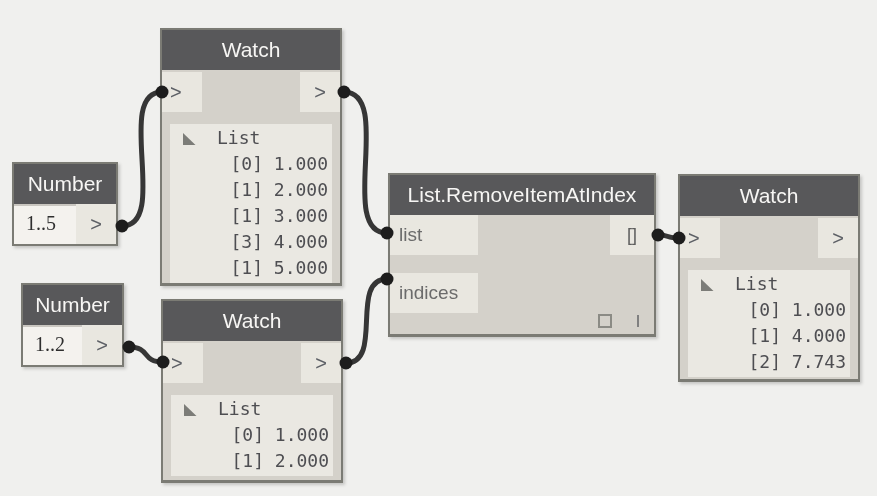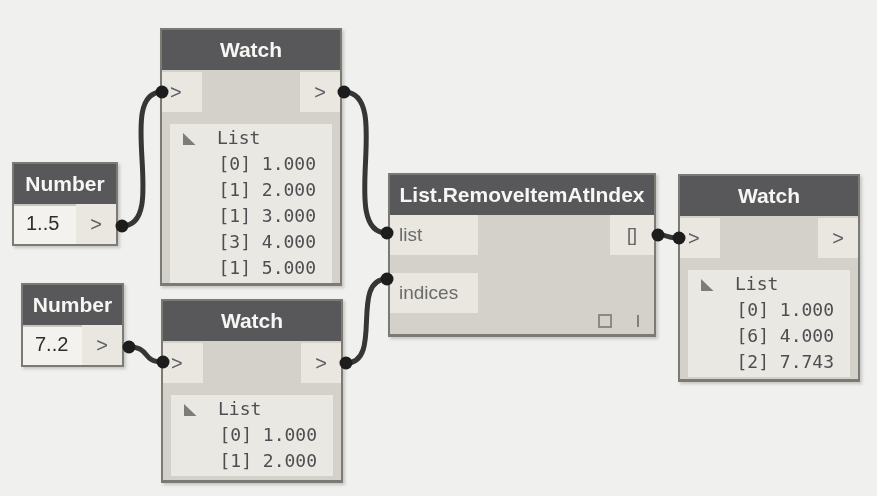--- a/index.html
+++ b/index.html
@@ -8,42 +8,42 @@
     position:relative;width:877px;height:496px;background:#f0f0ee;overflow:hidden;
   }
   .node{
     position:absolute;background:#d4d1ca;
     border:2px solid #7b7b74;border-bottom-width:3px;
     box-shadow:2px 2px 3px rgba(0,0,0,.18);
     box-sizing:border-box;z-index:1;
   }
   .hdr{
     height:40px;line-height:40px;background:#58585a;color:#f7f6f4;
-    font-size:21px;font-weight:bold;text-align:center;
+    font-size:21px;font-weight:normal;text-align:center;
     white-space:nowrap;overflow:hidden;
   }
   
   .ports{display:flex;margin-top:2px;height:40px;}
   .port{background:#e9e7e0;width:40px;height:40px;line-height:40px;
     color:#5d6066;font-size:20px;box-sizing:border-box;}
   .port.in{padding-left:8px;}
   .port.out{text-align:center;}
   .port-spacer{flex:1;}
   .wcontent{
     margin:12px 8px 0 8px;background:#eae8e2;
     font-family:"DejaVu Sans Mono",monospace;font-size:18px;color:#4e4e52;
     line-height:26px;padding:1px 0 2px 0;
   }
   .troot{position:relative;padding-left:47px;}
   .expander{position:absolute;left:13px;top:8px;}
-  .trow{text-align:right;padding-right:16px;white-space:nowrap;}
+  .trow{text-align:right;padding-right:4px;white-space:nowrap;}
   
   .numbody{display:flex;height:40px;}
   .numval{flex:1;background:#f4f2ee;color:#2e2e2e;font-size:20px;line-height:38px;
-    padding-left:12px;box-shadow:inset 0 2px 0 #c9c6c0;}
+    padding-left:12px;box-shadow:inset 0 2px 0 #c9c6c0;font-family:Liberation Serif, serif;}
   .numport{width:40px;background:#e9e7e0;text-align:center;line-height:40px;
     color:#5d6066;font-size:20px;}
   
   .fnbody{position:relative;height:119px;}
   .fnin{position:absolute;left:0;width:88px;height:40px;background:#e9e7e0;
     color:#6b6b6b;font-size:19px;line-height:40px;padding-left:9px;box-sizing:border-box;}
   .fnin.i0{top:0;}
   .fnin.i1{top:58px;}
   .fnout{position:absolute;right:0;top:0;width:44px;height:40px;background:#e9e7e0;
     color:#5e5e5e;font-size:18px;line-height:40px;text-align:center;}
@@ -85,21 +85,21 @@
       <div class="trow">[1] 2.000</div>
       <div class="trow">[1] 3.000</div>
       <div class="trow">[3] 4.000</div>
       <div class="trow">[1] 5.000</div>
     </div>
   </div>
 
   <div class="node" style="left:21px;top:283px;width:103px;height:84px">
     <div class="hdr">Number</div>
     <div class="numbody">
-      <div class="numval">7..2</div>
+      <div class="numval">1..2</div>
       <div class="numport">&gt;</div>
     </div>
   </div>
 
   <div class="node" style="left:161px;top:299px;width:182px;height:184px">
     <div class="hdr">Watch</div>
     <div class="ports">
       <div class="port in">&gt;</div>
       <div class="port-spacer"></div>
       <div class="port out">&gt;</div>
@@ -135,21 +135,21 @@
       <div class="port out">&gt;</div>
     </div>
     <div class="wcontent">
       <div class="troot">
         <svg class="expander" width="13" height="12">
           <polygon points="0,0 12.5,12 0,12" fill="#7c7c78"></polygon>
         </svg>
         <span>List</span>
       </div>
       <div class="trow">[0] 1.000</div>
-      <div class="trow">[6] 4.000</div>
+      <div class="trow">[1] 4.000</div>
       <div class="trow">[2] 7.743</div>
     </div>
   </div>
 
   <svg class="wires" width="877" height="496">
     <g stroke="#363636" stroke-width="5" fill="none" stroke-linecap="round">
       <path d="M122,226 C170,226 114,92 162,92"></path>
       <path d="M344,92 C394,92 337,233 387,233"></path>
       <path d="M129,347 C151,347 141,362 163,362"></path>
       <path d="M346,363 C384,363 349,279 387,279"></path>

